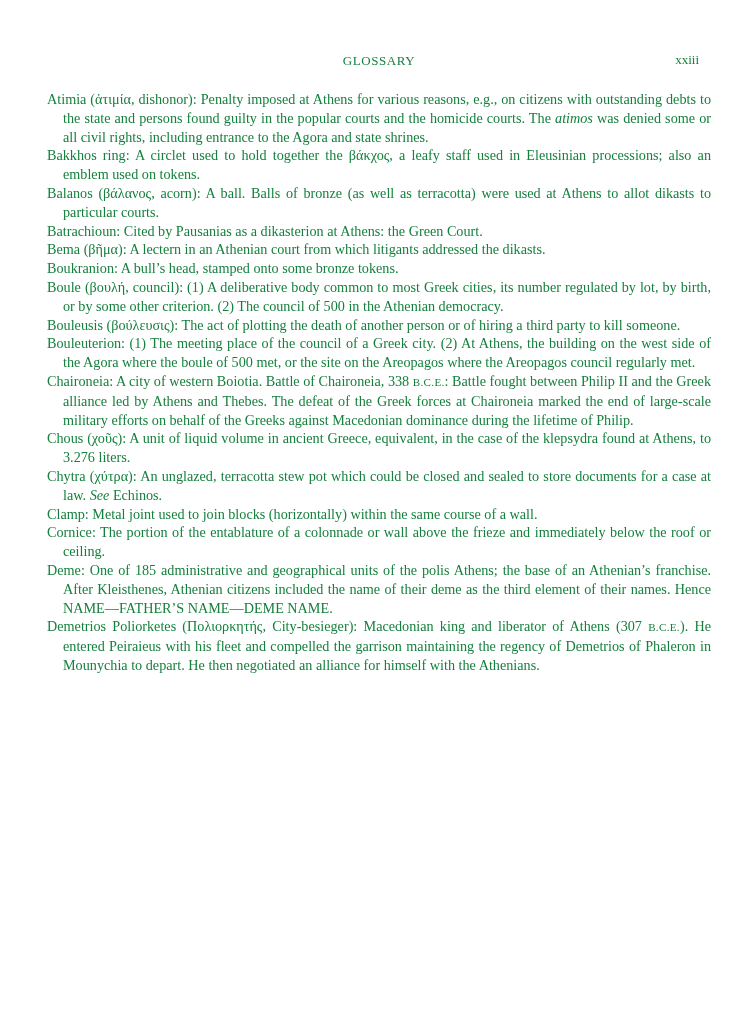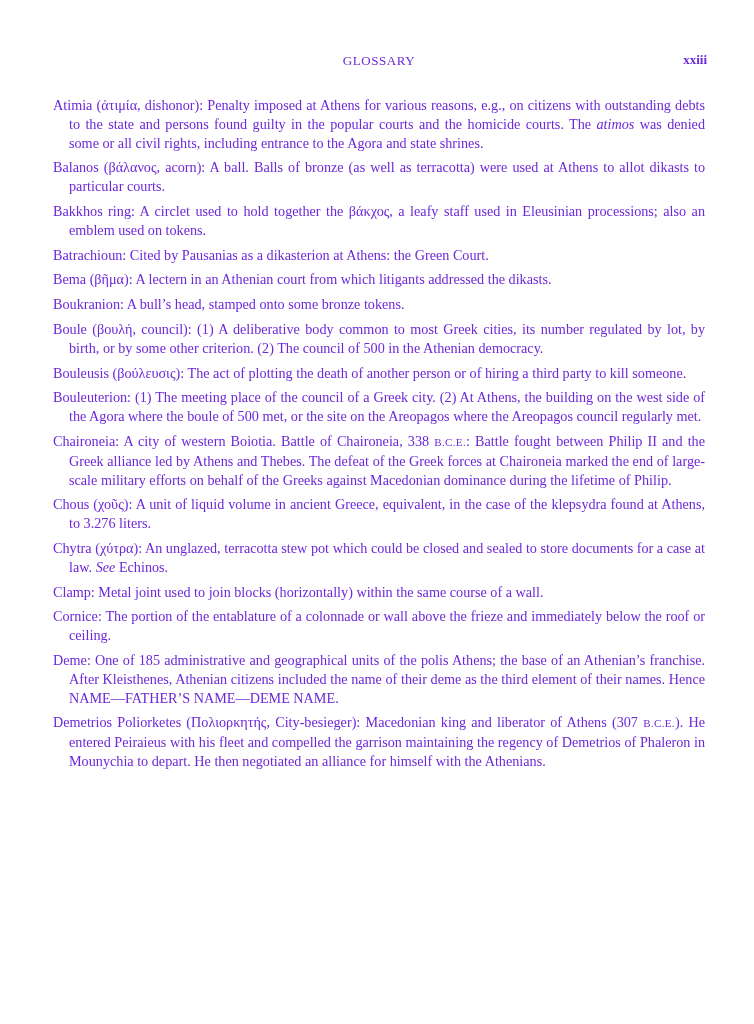--- a/index.html
+++ b/index.html
@@ -5,21 +5,21 @@
   html, body {
     margin: 0;
     padding: 0;
     background: #ffffff;
   }
   .page {
     position: relative;
     width: 754px;
     height: 1024px;
     background: #ffffff;
-    color: #6d28d9;
+    color: #15803d;
     font-family: "Liberation Serif", "DejaVu Serif", serif;
     overflow: hidden;
     box-sizing: border-box;
   }
   .running-head {
     position: absolute;
     top: 53px;
     left: 47px;
     right: 43px;
     height: 18px;
@@ -27,33 +27,32 @@
   }
   .head-title {
     position: absolute;
     left: 0;
     right: 0;
     text-align: center;
     letter-spacing: 0.6px;
   }
   .page-number {
     position: absolute;
-    right: 4px;
+    right: 12px;
     top: -1px;
     font-size: 13px;
-    font-weight: bold;
   }
   .entries {
     position: absolute;
     top: 90px;
     left: 47px;
     width: 664px;
   }
   .entry {
-    margin: 6px;
+    margin: 0;
     padding-left: 16px;
     text-indent: -16px;
     text-align: justify;
     font-size: 14.2px;
     line-height: 18.8px;
   }
   .it {
     font-style: italic;
   }
   .sc {
@@ -64,22 +63,22 @@
 </head>
 <body>
 
 <div class="page">
   <header class="running-head">
     <span class="head-title">GLOSSARY</span>
     <span class="page-number">xxiii</span>
   </header>
   <main class="entries">
       <p class="entry"><span>Atimia (ἀτιμία, dishonor): Penalty imposed at Athens for various reasons, e.g., on citizens with outstanding debts to the state and persons found guilty in the popular courts and the homicide courts. The </span><span class="it">atimos</span><span> was denied some or all civil rights, including entrance to the Agora and state shrines.</span></p>
+      <p class="entry"><span>Bakkhos ring: A circlet used to hold together the βάκχος, a leafy staff used in Eleusinian processions; also an emblem used on tokens.</span></p>
       <p class="entry"><span>Balanos (βάλανος, acorn): A ball.  Balls of bronze (as well as terracotta) were used at Athens to allot dikasts to particular courts.</span></p>
-      <p class="entry"><span>Bakkhos ring: A circlet used to hold together the βάκχος, a leafy staff used in Eleusinian processions; also an emblem used on tokens.</span></p>
       <p class="entry"><span>Batrachioun: Cited by Pausanias as a dikasterion at Athens: the Green Court.</span></p>
       <p class="entry"><span>Bema (βῆμα): A lectern in an Athenian court from which litigants addressed the dikasts.</span></p>
       <p class="entry"><span>Boukranion: A bull’s head, stamped onto some bronze tokens.</span></p>
       <p class="entry"><span>Boule (βουλή, council): (1) A deliberative body common to most Greek cities, its number regulated by lot, by birth, or by some other criterion.  (2) The council of 500 in the Athenian democracy.</span></p>
       <p class="entry"><span>Bouleusis (βούλευσις): The act of plotting the death of another person or of hiring a third party to kill someone.</span></p>
       <p class="entry"><span>Bouleuterion: (1) The meeting place of the council of a Greek city.  (2) At Athens, the building on the west side of the Agora where the boule of 500 met, or the site on the Areopagos where the Areopagos council regularly met.</span></p>
       <p class="entry"><span>Chaironeia: A city of western Boiotia.  Battle of Chaironeia, 338 </span><span class="sc">B.C.E.</span><span>: Battle fought between Philip II and the Greek alliance led by Athens and Thebes.  The defeat of the Greek forces at Chaironeia marked the end of large-scale military efforts on behalf of the Greeks against Macedonian dominance during the lifetime of Philip.</span></p>
       <p class="entry"><span>Chous (χοῦς): A unit of liquid volume in ancient Greece, equivalent, in the case of the klepsydra found at Athens, to 3.276 liters.</span></p>
       <p class="entry"><span>Chytra (χύτρα): An unglazed, terracotta stew pot which could be closed and sealed to store documents for a case at law.  </span><span class="it">See</span><span> Echinos.</span></p>
       <p class="entry"><span>Clamp: Metal joint used to join blocks (horizontally) within the same course of a wall.</span></p>

